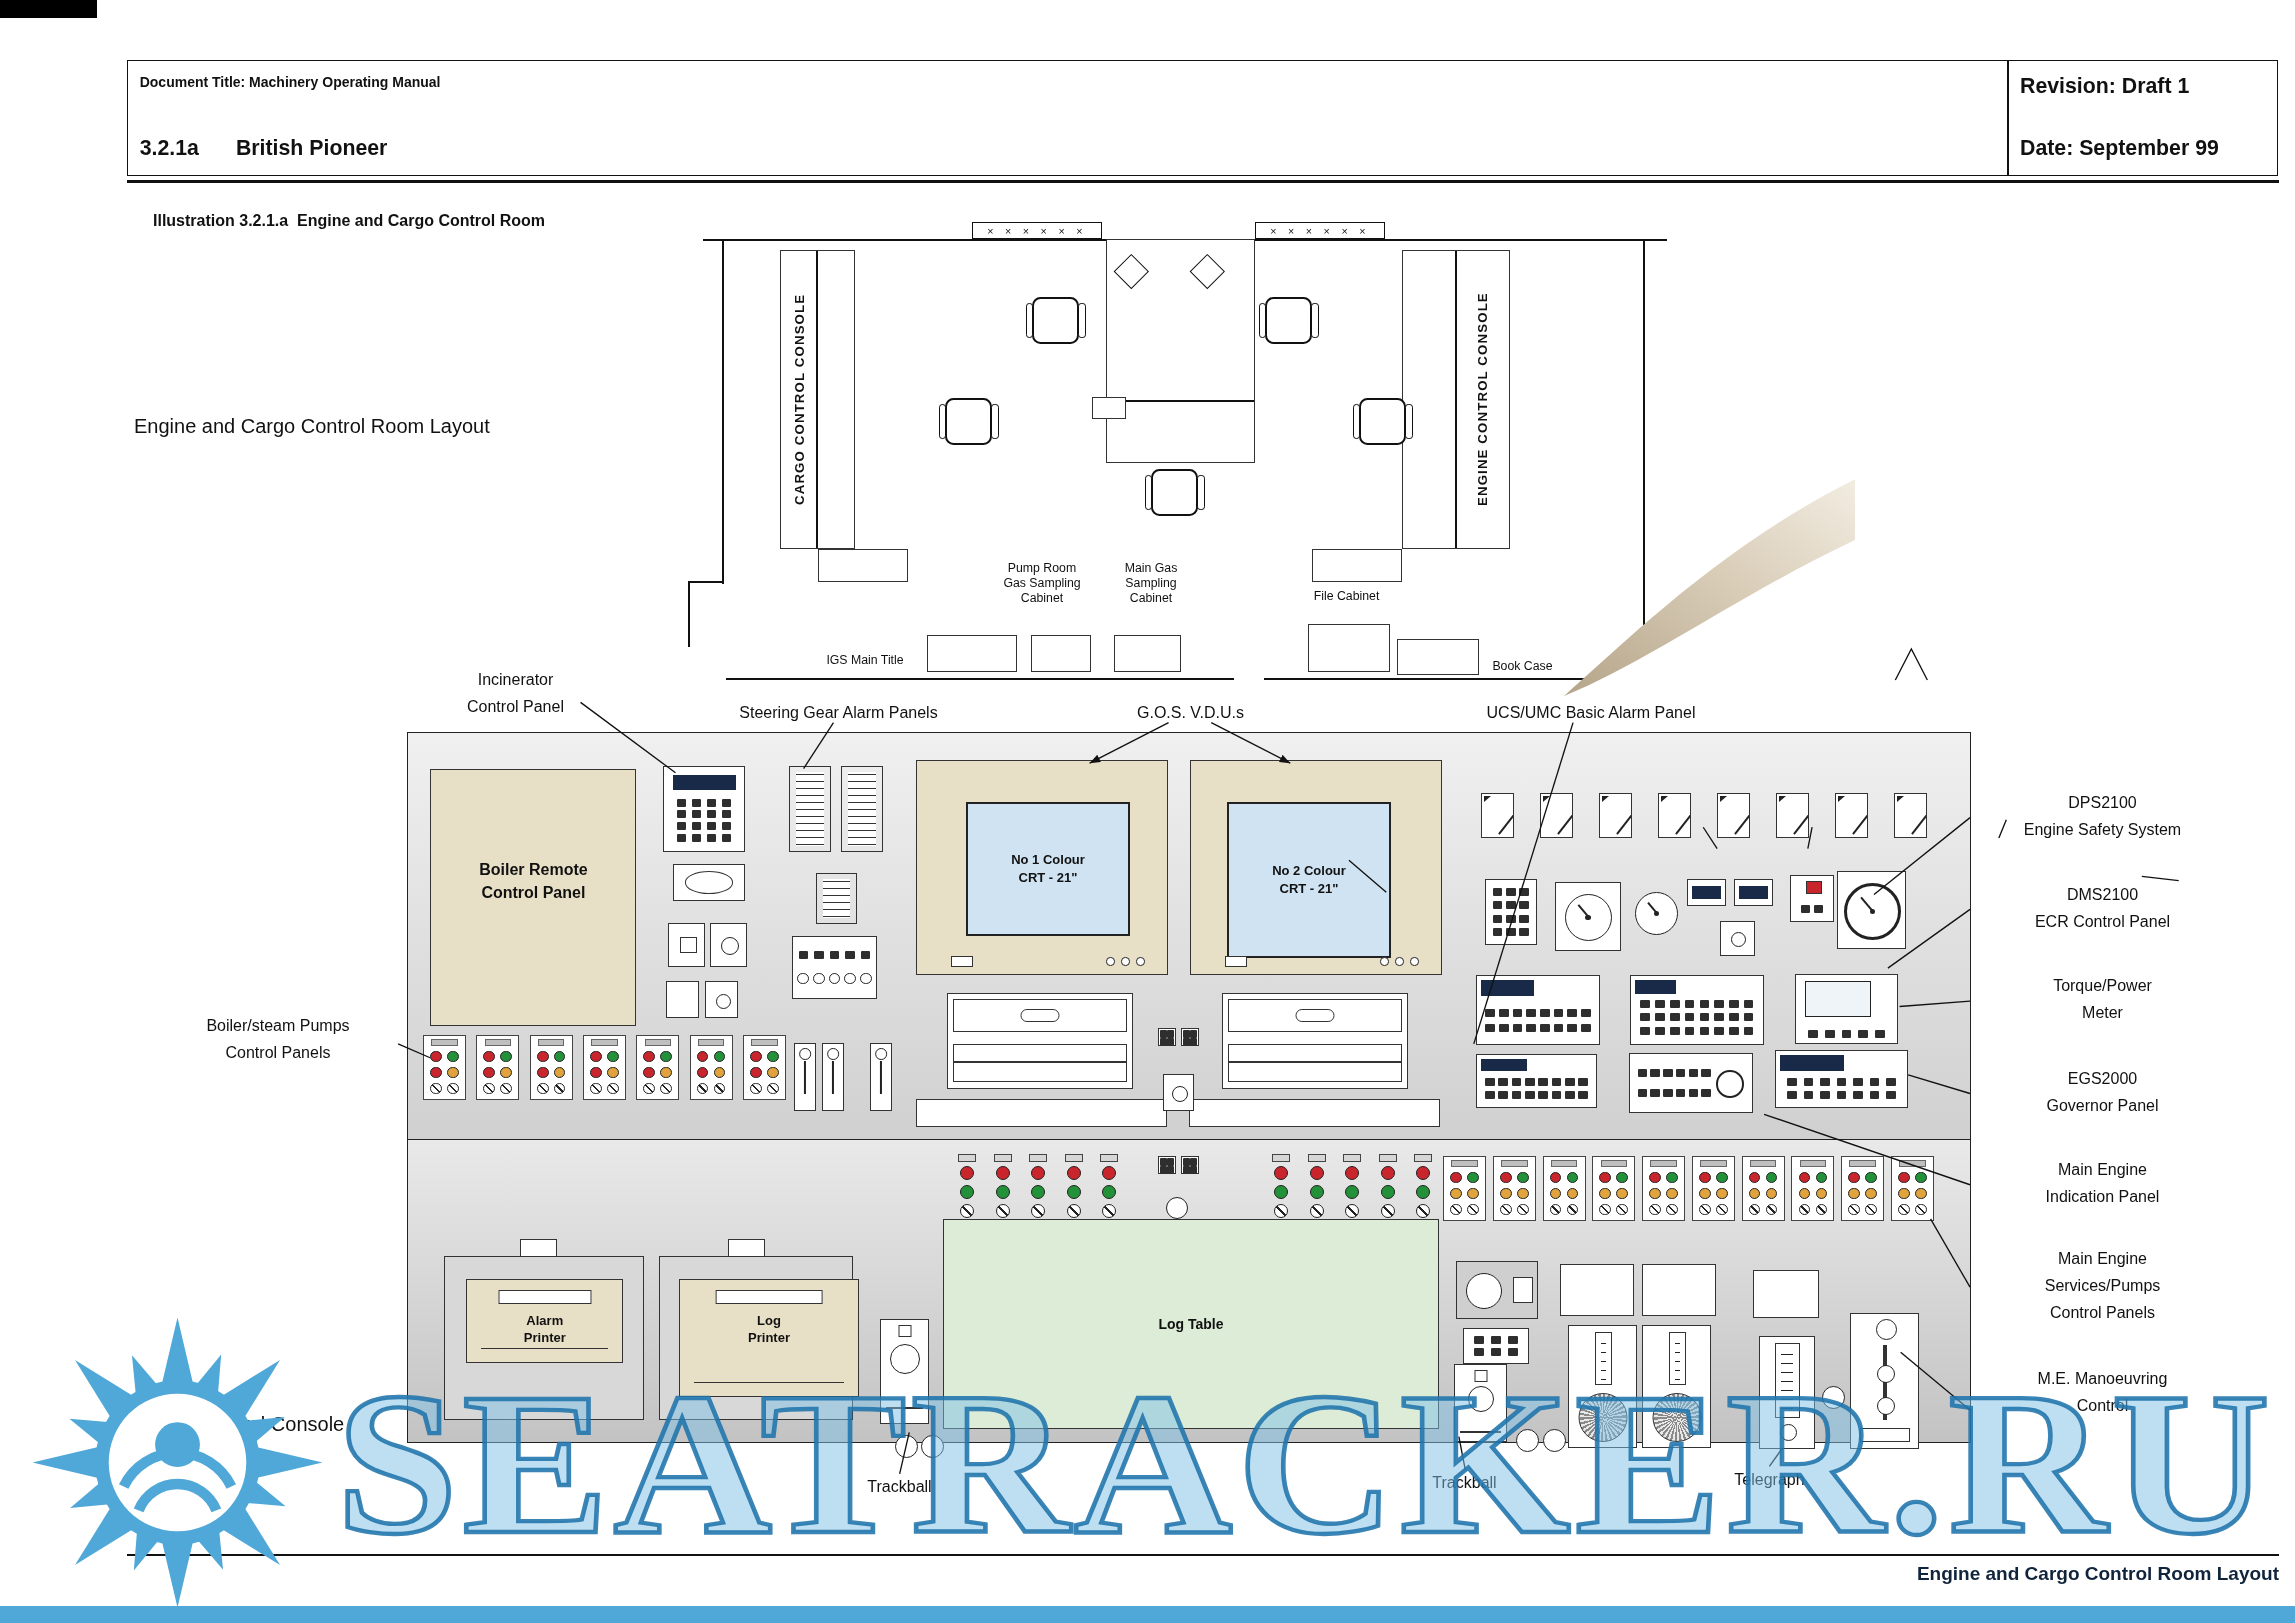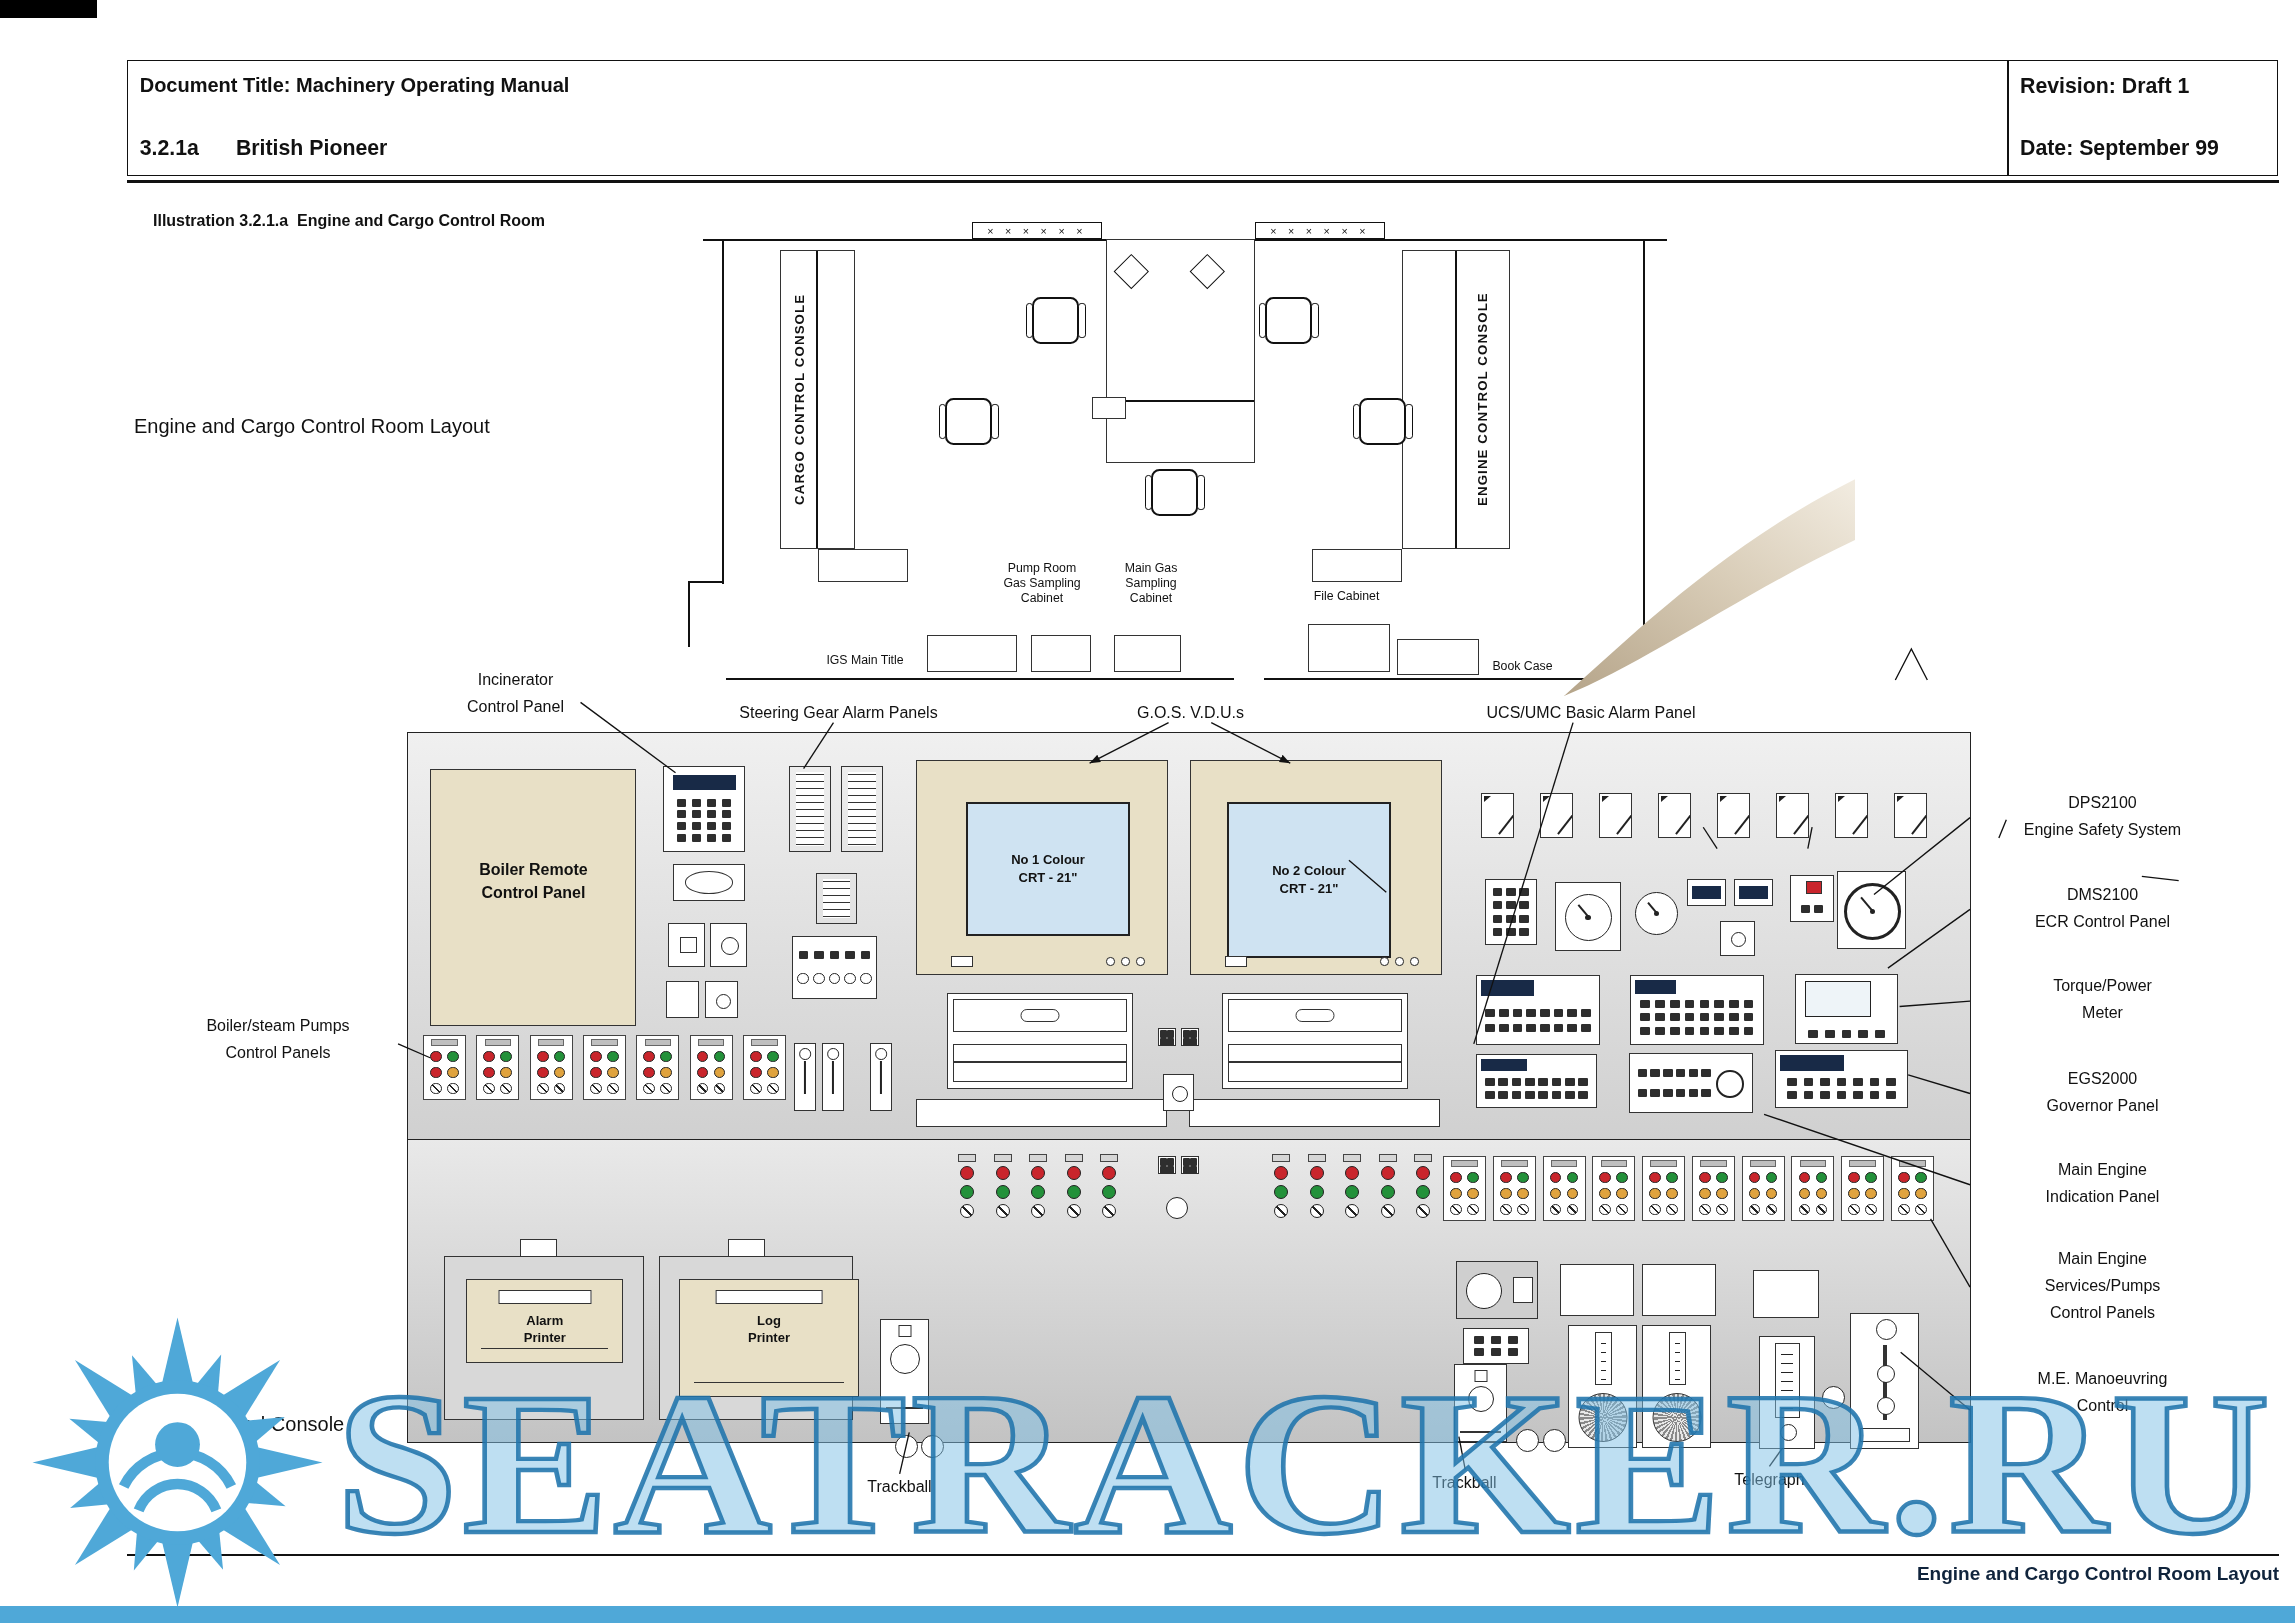--- a/index.html
+++ b/index.html
@@ -76,21 +76,21 @@
   .curl{position:absolute;z-index:2;}
 </style>
 </head>
 <body>
 
 <div class="page">
 
   <div class="abs" style="left:0;top:0;width:97px;height:18px;background:#000;"></div>
 
   <div class="abs" style="left:127px;top:60px;width:2151px;height:116px;border:1.6px solid #111;box-sizing:border-box;">
-    <div class="abs bold" style="left:11.7px;top:13px;font-size:20px;">Document Title: Machinery Operating Manual</div>
+    <div class="abs bold" style="left:11.7px;top:13px;font-size:14px;">Document Title: Machinery Operating Manual</div>
     <div class="abs bold" style="left:11.7px;top:75px;font-size:21.3px;">
       <span>3.2.1a</span><span style="margin-left:37px;">British Pioneer</span>
     </div>
     <div class="abs" style="left:1879px;top:0;bottom:0;width:1.6px;background:#111;"></div>
     <div class="abs bold" style="left:1892px;top:13px;font-size:21.3px;">Revision: Draft 1</div>
     <div class="abs bold" style="left:1892px;top:75px;font-size:21.3px;">Date: September 99</div>
   </div>
   <div class="abs" style="left:127px;top:180px;width:2152px;height:2.7px;background:#111;"></div>
 
   <div class="abs bold" style="left:153px;top:212px;font-size:16px;white-space:pre;">Illustration 3.2.1.a  Engine and Cargo Control Room</div>
@@ -906,20 +906,23 @@
     </div>
 
     <div class="tb" style="left:472px;top:179px;width:49px;height:105px;">
       <div class="tb-top"></div>
       <div class="tb-ball"></div>
       <div class="tb-line"></div>
     </div>
     <div class="abs circle" style="left:487px;top:295px;width:21.3px;height:21.3px;border:1.6px solid #222;background:#fff;"></div>
     <div class="abs circle" style="left:513px;top:295px;width:21.3px;height:21.3px;border:1.6px solid #222;background:#fff;"></div>
 
+    <div class="b" style="left:535px;top:79px;width:496px;height:210px;background:var(--log_table_green);border-width:1.6px;">
+      <div class="panel-label" style="font-size:14px;">Log Table</div>
+    </div>
 
     <div class="b" style="left:1048px;top:121px;width:82px;height:58px;background:#cfcfcf;">
       <div class="abs circle" style="left:8.5px;top:10.7px;width:34px;height:34px;border:1.6px solid #222;background:#fff;"></div>
       <div class="abs" style="left:56px;top:15px;width:18px;height:23.5px;border:1.1px solid #333;background:#fff;"></div>
     </div>
     <div class="b" style="left:1055px;top:188px;width:66px;height:36px;">
       <div class="gen-grid" style="inset:2.7px;">
           <div class="g-row">
             <span class="g-cell"></span>
             <span class="g-cell"></span>

